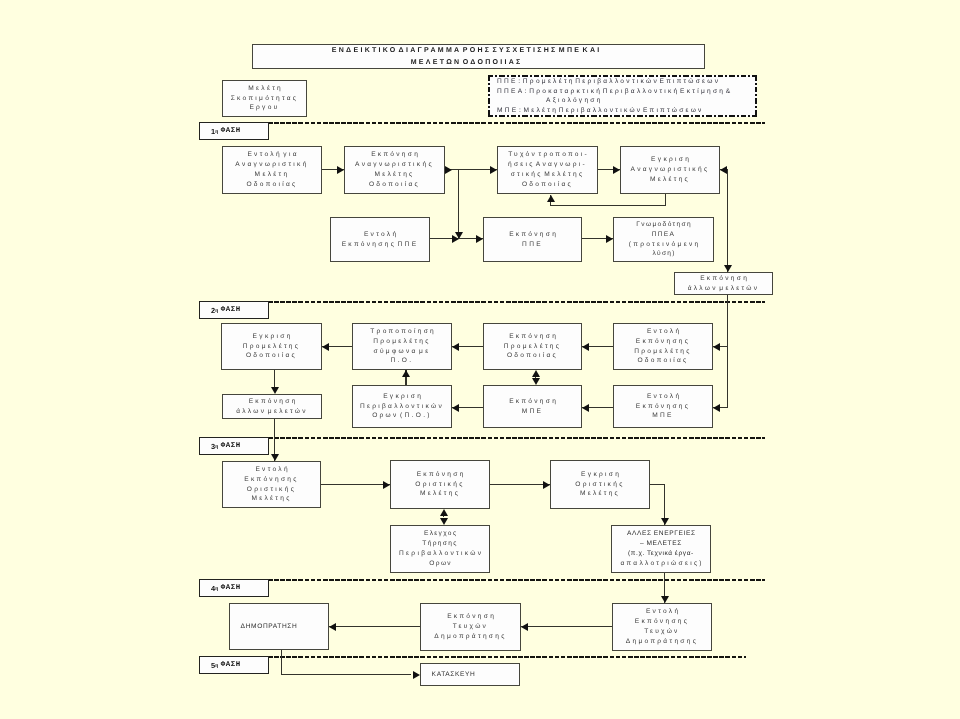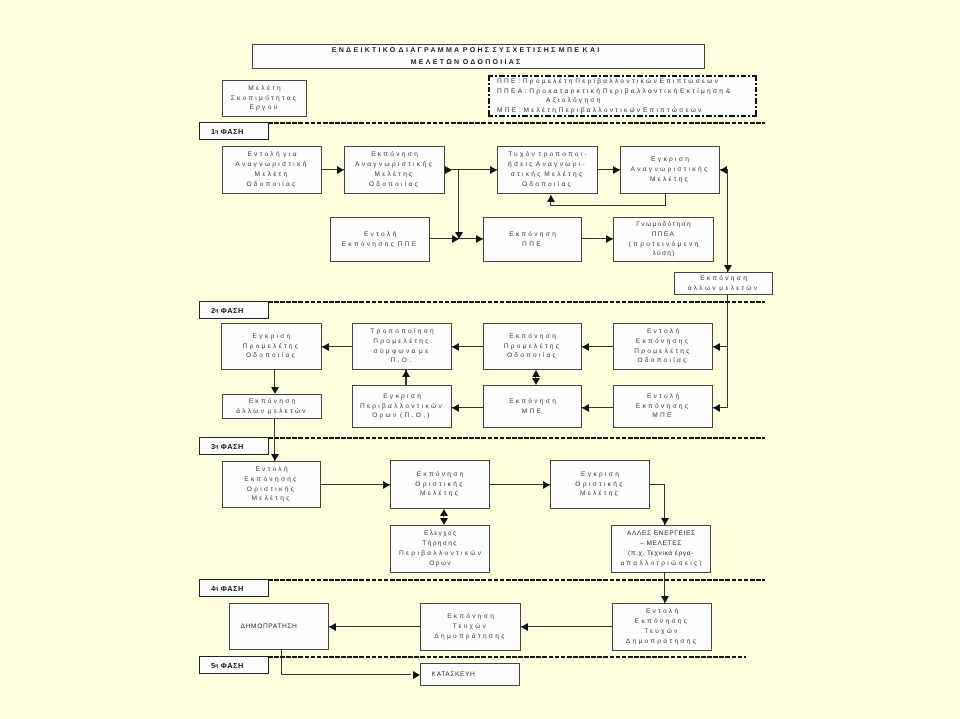--- a/index.html
+++ b/index.html
@@ -36,21 +36,21 @@
        repeating-linear-gradient(to bottom,#111 0 5.5px,transparent 5.5px 7.5px,#111 7.5px 9.5px,transparent 9.5px 11.5px) right top/2px 100% no-repeat;
      pointer-events:none;}
   .legend .lg{line-height:9.6px;white-space:pre;letter-spacing:2.27px;word-spacing:-3.6px;}
   .legend .lgi{padding-left:49px;}
 
   .phase{position:absolute;background:#fdfdfd;border:1.5px solid #232320;
          box-sizing:border-box;display:flex;align-items:center;
          font-weight:bold;color:#111;padding-left:11px;font-size:7.4px;
          letter-spacing:0;}
   .phase .ps{font-size:5px;align-self:flex-end;padding-bottom:3.6px;}
-  .phase .pl{padding-left:2.6px;letter-spacing:.55px;}
+  .phase .pl{padding-left:2.6px;letter-spacing:.55px;font-family:Liberation Mono, monospace;}
 
   .hline{position:absolute;background:#34342c;height:1.2px;}
   .vline{position:absolute;background:#34342c;width:1.2px;}
   .dash{position:absolute;height:1.5px;
         background:repeating-linear-gradient(to right,#141410 0 4.6px,transparent 4.6px 6.1px);}
 
   .arrow{position:absolute;width:0;height:0;}
   .ar{border-top:4px solid transparent;border-bottom:4px solid transparent;border-left:7px solid #111;}
   .al{border-top:4px solid transparent;border-bottom:4px solid transparent;border-right:7px solid #111;}
   .ad{border-left:4px solid transparent;border-right:4px solid transparent;border-top:7px solid #111;}

